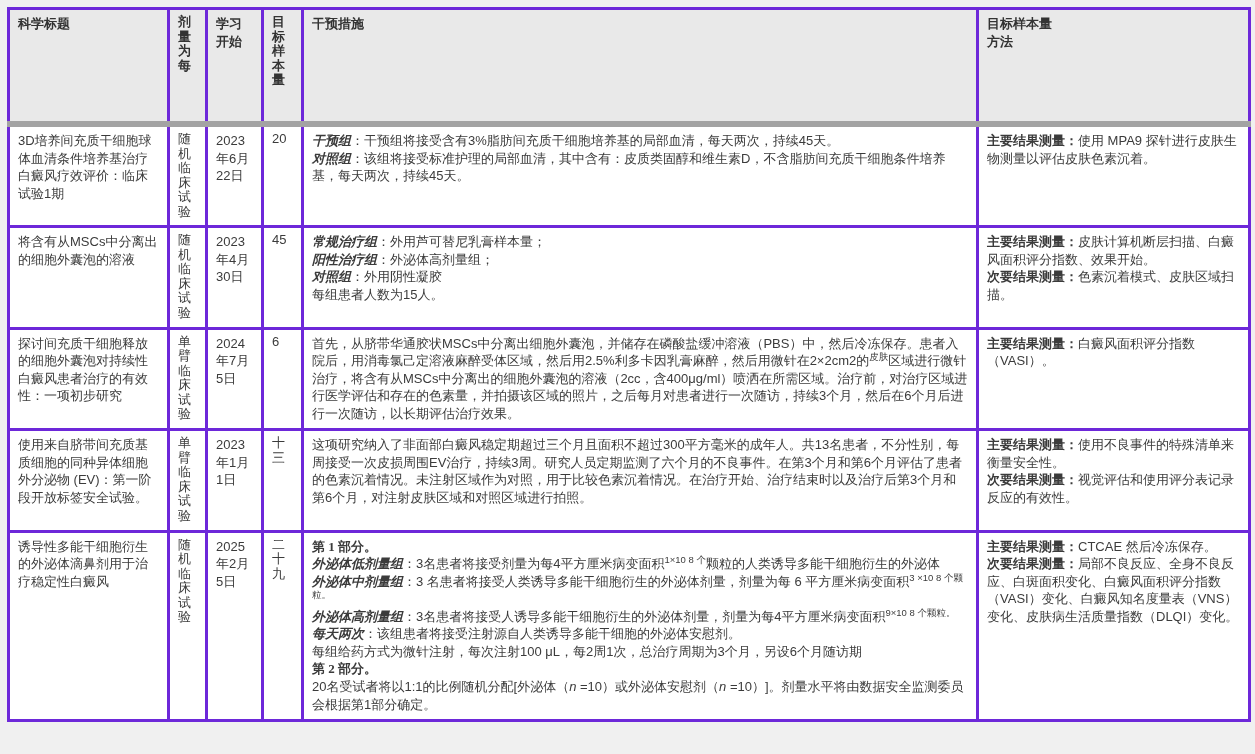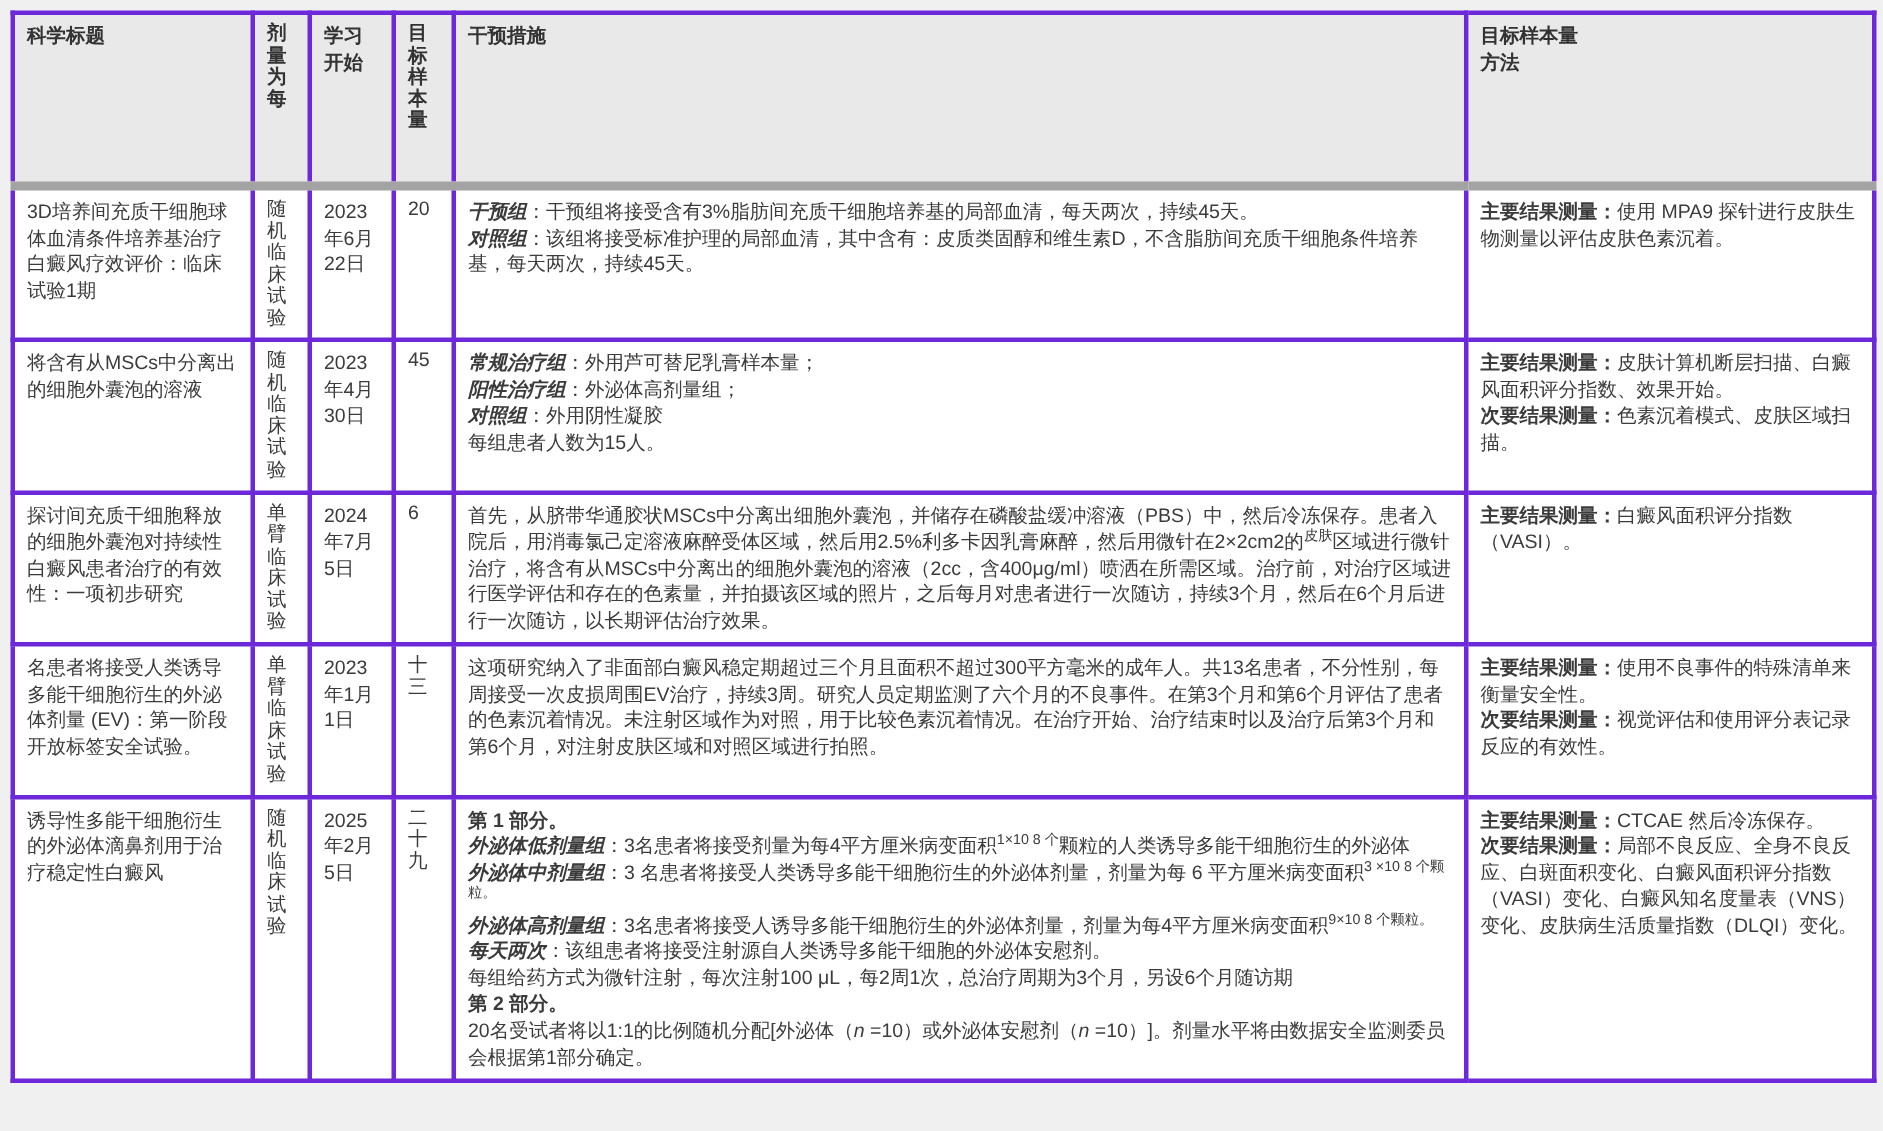--- a/index.html
+++ b/index.html
@@ -40,21 +40,21 @@
     color: #333333;
     height: 100px;
     border-bottom: 6px solid #a3a3a3;
     white-space: pre-line;
   }
   
   .tight {
     line-height: 1.12;
   }
   .rt-line { margin: 0; }
-  .seg-b  { font-weight: bold; }
+  .seg-b  { font-weight: bold; font-family: Liberation Serif, serif; }
   .seg-bi { font-weight: bold; font-style: italic; margin-top: 48px; }
   .seg-i  { font-style: italic; }
   sup.seg-sup {
     font-size: 9.5px;
     line-height: 0;
     vertical-align: super;
   }
 </style>
 </head>
 <body>
@@ -116,21 +116,21 @@
     <td>2024年7月5日</td>
     <td class="tight">6</td>
     <td>
             <div class="rt-line"><span class="seg-n">首先，从脐带华通胶状MSCs中分离出细胞外囊泡，并储存在磷酸盐缓冲溶液（PBS）中，然后冷冻保存。患者入院后，用消毒氯己定溶液麻醉受体区域，然后用2.5%利多卡因乳膏麻醉，然后用微针在2×2cm2的</span><sup class="seg-sup">皮肤</sup><span class="seg-n">区域进行微针治疗，将含有从MSCs中分离出的细胞外囊泡的溶液（2cc，含400μg/ml）喷洒在所需区域。治疗前，对治疗区域进行医学评估和存在的色素量，并拍摄该区域的照片，之后每月对患者进行一次随访，持续3个月，然后在6个月后进行一次随访，以长期评估治疗效果。</span></div>
           </td>
     <td>
             <div class="rt-line"><span class="seg-b">主要结果测量：</span><span class="seg-n">白癜风面积评分指数（VASI）。</span></div>
           </td>
   </tr>
         <tr class="study-row">
-    <td>名患者将接受人类诱导多能干细胞衍生的外泌体剂量 (EV)：第一阶段开放标签安全试验。</td>
+    <td>使用来自脐带间充质基质细胞的同种异体细胞外分泌物 (EV)：第一阶段开放标签安全试验。</td>
     <td class="tight">单臂临床试验</td>
     <td>2023年1月1日</td>
     <td class="tight">十三</td>
     <td>
             <div class="rt-line"><span class="seg-n">这项研究纳入了非面部白癜风稳定期超过三个月且面积不超过300平方毫米的成年人。共13名患者，不分性别，每周接受一次皮损周围EV治疗，持续3周。研究人员定期监测了六个月的不良事件。在第3个月和第6个月评估了患者的色素沉着情况。未注射区域作为对照，用于比较色素沉着情况。在治疗开始、治疗结束时以及治疗后第3个月和第6个月，对注射皮肤区域和对照区域进行拍照。</span></div>
           </td>
     <td>
             <div class="rt-line"><span class="seg-b">主要结果测量：</span><span class="seg-n">使用不良事件的特殊清单来衡量安全性。</span></div>
             <div class="rt-line"><span class="seg-b">次要结果测量：</span><span class="seg-n">视觉评估和使用评分表记录反应的有效性。</span></div>
           </td>

